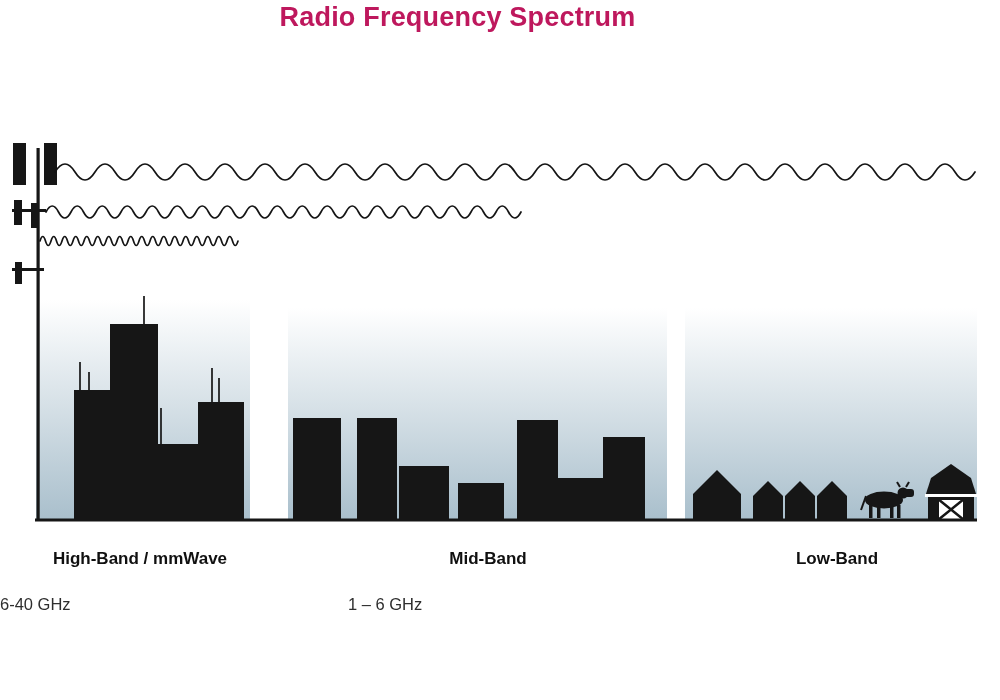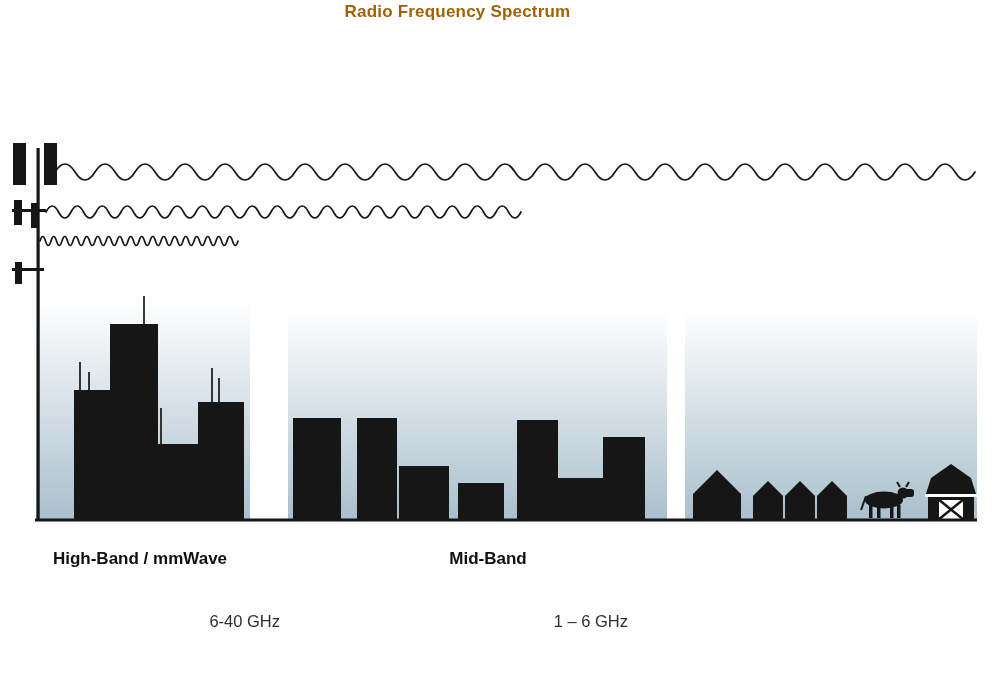--- a/index.html
+++ b/index.html
@@ -6,28 +6,28 @@
   .canvas{
     position:relative;width:1000px;height:700px;background:#ffffff;
     font-family:"Liberation Sans",sans-serif;overflow:hidden;color:#1a1a1a;
   }
   .gfx{position:absolute;left:0;top:0;}
   .wave{fill:none;stroke:#141414;stroke-width:1.7;stroke-linecap:round;}
   .silh{fill:#161616;}
   .thin{stroke:#161616;stroke-width:1.7;}
   .page-title{
     position:absolute;top:2px;left:0;width:915px;text-align:center;
-    font-size:17px;font-weight:700;letter-spacing:.2px;color:#a16207;
+    font-size:27px;font-weight:700;letter-spacing:.2px;color:#be185d;
   }
   .band-name{
     position:absolute;top:549px;width:280px;text-align:center;
     font-size:17px;font-weight:700;color:#101010;
   }
   .band-desc{
-    position:absolute;top:608px;width:280px;text-align:right;
+    position:absolute;top:591px;width:280px;text-align:left;
     font-size:16.5px;line-height:26.5px;color:#2e2e2e;
   }
   .c1{left:0px;} .c2{left:348px;} .c3{left:697px;}
 </style>
 </head>
 <body>
 
 <div class="canvas">
 
   <svg class="gfx" width="1000" height="700" viewBox="0 0 1000 700" aria-hidden="true">
@@ -109,20 +109,21 @@
       <rect x="938" y="499" width="26" height="21" fill="none" stroke="#161616" stroke-width="2"></rect>
     </g>
 
     <rect class="silh" x="35" y="518.5" width="942" height="3"></rect>
   </svg>
 
   <div class="page-title">Radio Frequency Spectrum</div>
 
   <div class="band-name c1">High-Band / mmWave</div>
   <div class="band-name c2">Mid-Band</div>
+  <div class="band-name c3">Low-Band</div>
 
   <div class="band-desc c1">
     <div>6-40 GHz</div>
   </div>
 
   <div class="band-desc c2">
     <div>1 – 6 GHz</div>
   </div>
 
 

